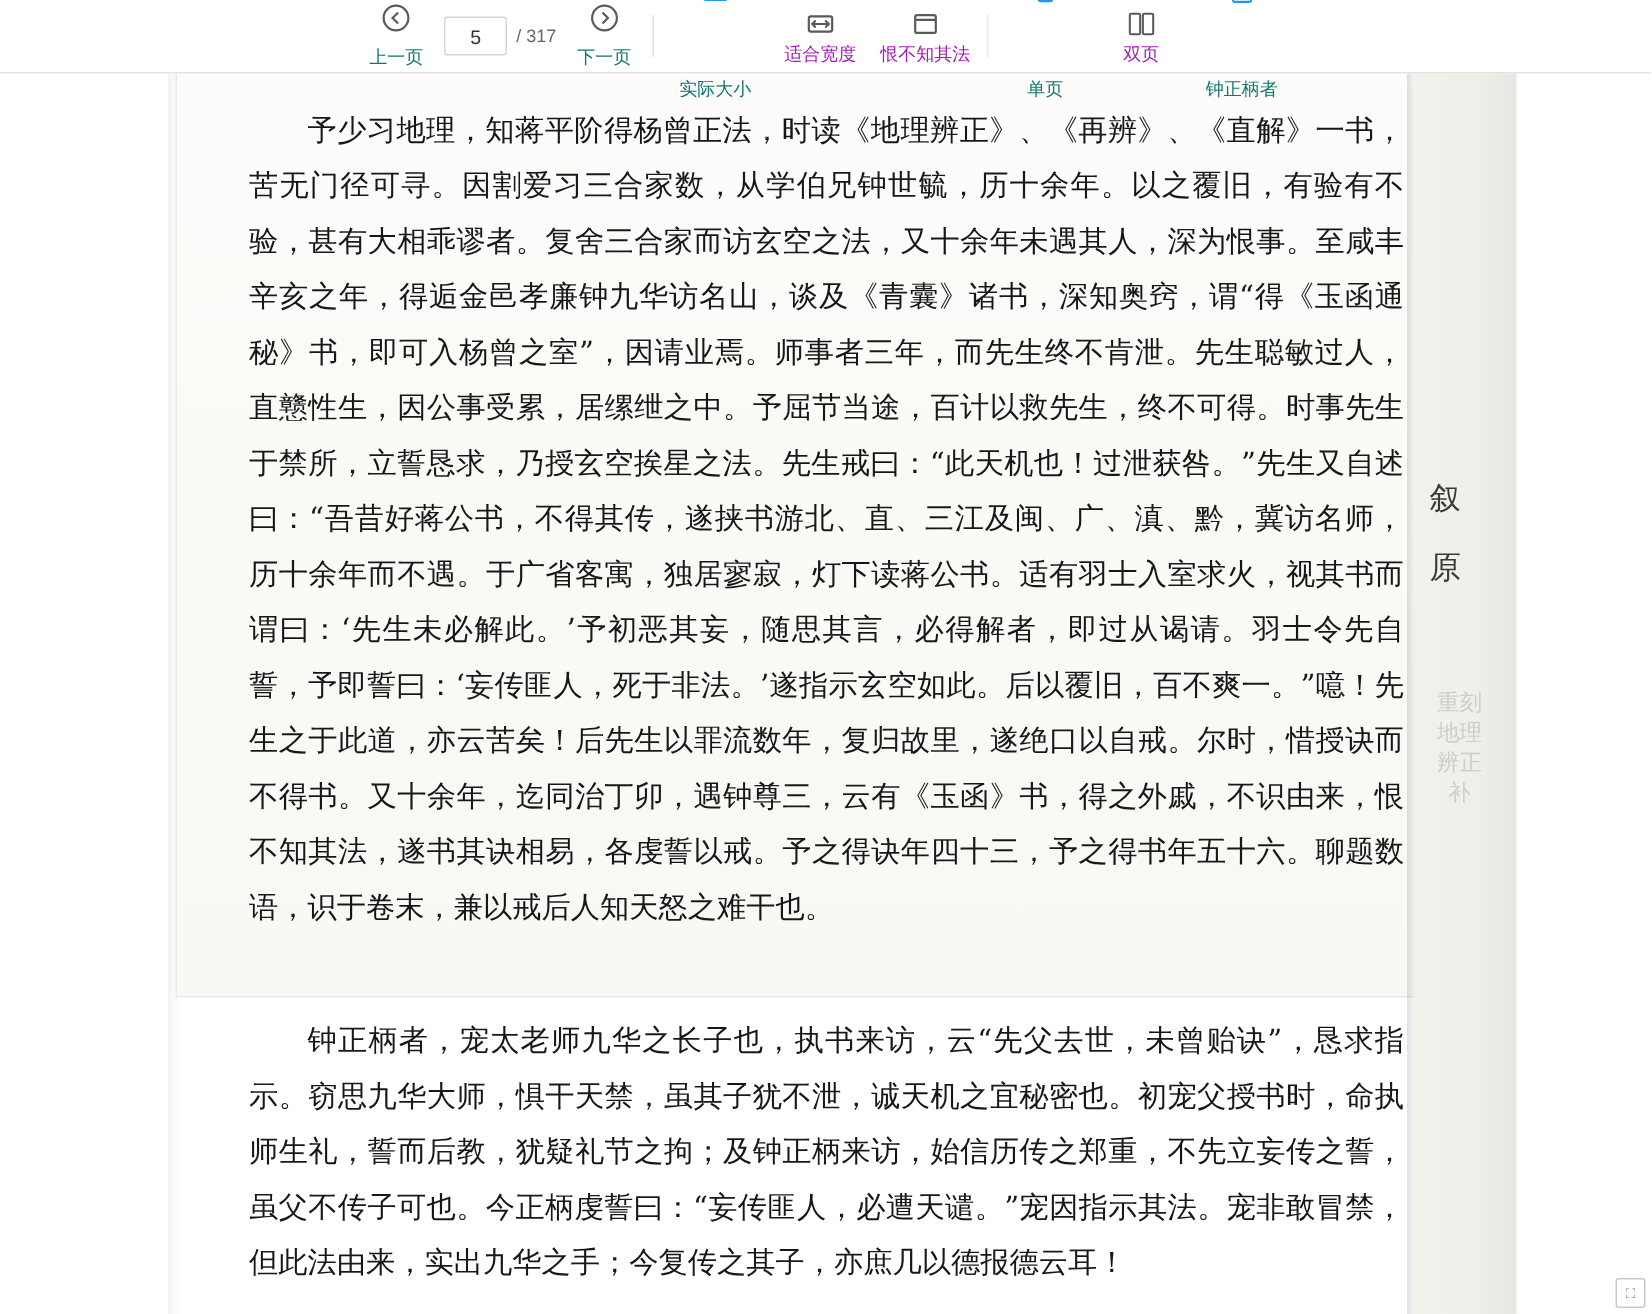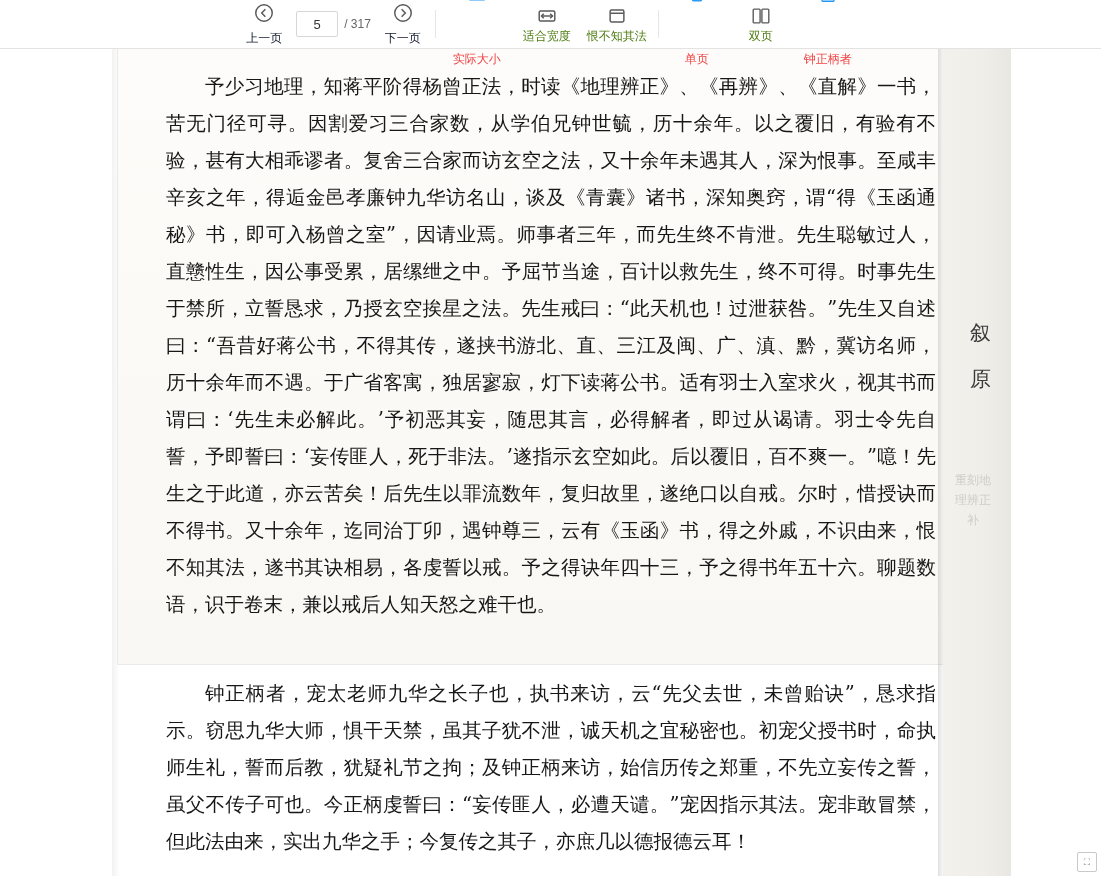--- a/index.html
+++ b/index.html
@@ -42,37 +42,37 @@
   }
   .tb-btn .ic {
     display: block;
     line-height: 0;
     text-align: right;
   }
   .tb-btn .lbl {
     font-size: 12px;
     line-height: 14px;
     white-space: nowrap;
-    color: #4d7c0f;
+    color: #a21caf;
   }
   .tb-btn.wide { width: 70px; }
-  .tb-btn.active .lbl { color: #ef4444; margin-top: 46px; }
+  .tb-btn.active .lbl { color: #0f766e; margin-top: 46px; }
   .tb-btn.active svg { color: #2196f3; }
 
   .nav-arrow {
     width: 52px;
     height: 46px;
     display: flex;
     flex-direction: column;
     align-items: center;
     justify-content: center;
     gap: 2px;
     cursor: pointer;
   }
-  .nav-arrow .lbl { font-size: 12px; color: #0f172a; white-space: nowrap; }
+  .nav-arrow .lbl { font-size: 12px; color: #0f766e; white-space: nowrap; }
 
   .pagebox {
     display: flex;
     align-items: center;
     gap: 6px;
     margin: 0 6px;
     font-size: 13px;
     color: #4a4a4a;
   }
   .page-input {
@@ -139,35 +139,35 @@
     left: 112px;
     width: 8px;
     height: 828px;
     background: linear-gradient(90deg, rgba(0,0,0,0.05), rgba(0,0,0,0));
   }
   .strip-label {
     position: absolute;
     top: 262px;
     left: 953px;
     width: 40px;
-    text-align: right;
+    text-align: left;
     font-family: Liberation Sans, sans-serif;
     font-size: 21px;
     color: #3a3a3a;
     line-height: 46px;
     letter-spacing: 2px;
   }
   .strip-faint {
     position: absolute;
-    top: 422px;
+    top: 410px;
     left: 955px;
     width: 36px;
     text-align: center;
     font-family: "DejaVu Serif", serif;
-    font-size: 12px;
+    font-size: 15px;
     color: #cfcdc7;
     line-height: 20px;
   }
 
   .scan-text {
     position: absolute;
     top: 20px;
     left: 48px;
     width: 770px;
     color: #171717;

